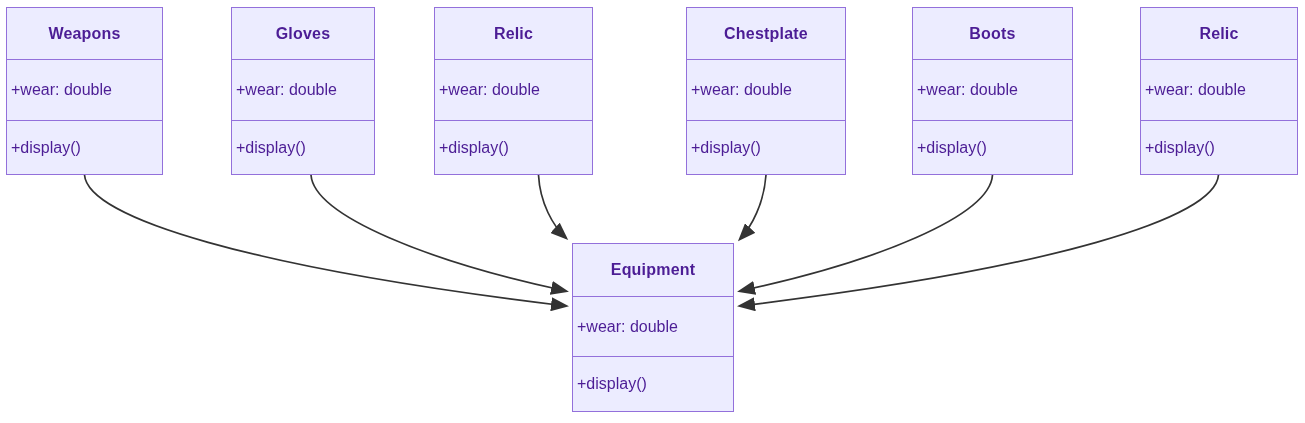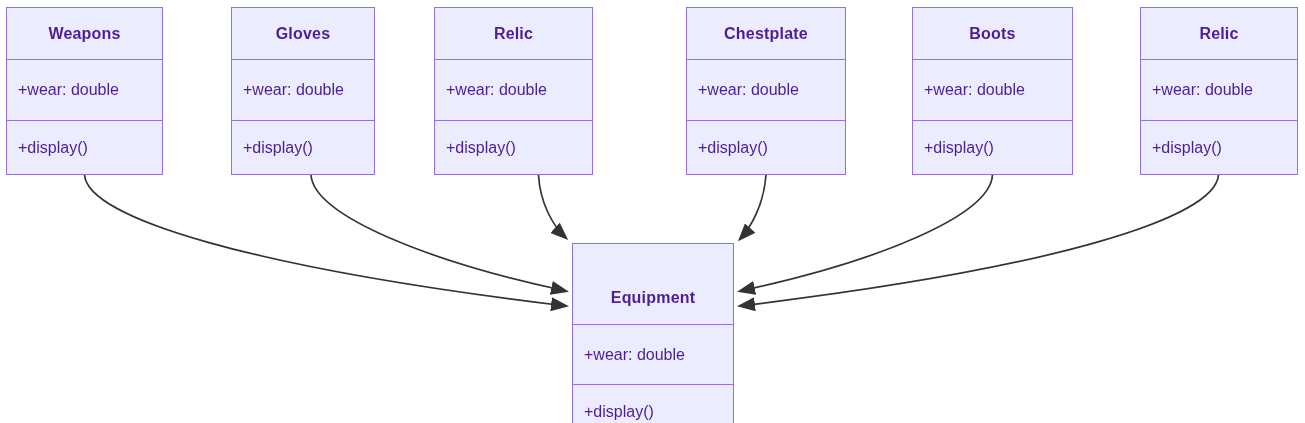--- a/index.html
+++ b/index.html
@@ -37,30 +37,30 @@
     justify-content: center;
     font-weight: 700;
     height: 51px;
     border-bottom: 1px solid #9370DB;
     letter-spacing: 0.2px;
   }
   .uml-row {
     display: flex;
     align-items: center;
     height: 60px;
-    padding: 0 8px 0 11px;
+    padding: 0 8px 0 4px;
     border-bottom: 1px solid #9370DB;
     white-space: nowrap;
   }
   .uml-row.last {
     height: 53px;
     border-bottom: none;
   }
   
-  .uml-class.equipment .uml-title { height: 52px; margin-top: 28px; }
+  .uml-class.equipment .uml-title { height: 52px; }
   .uml-class.equipment .uml-row   { height: 59px; }
   .uml-class.equipment .uml-row.last { height: 54px; }
 </style>
 </head>
 <body>
 
 <div class="canvas">
 
   <svg class="edges" viewBox="0 0 1305 423" xmlns="http://www.w3.org/2000/svg">
     <defs>

